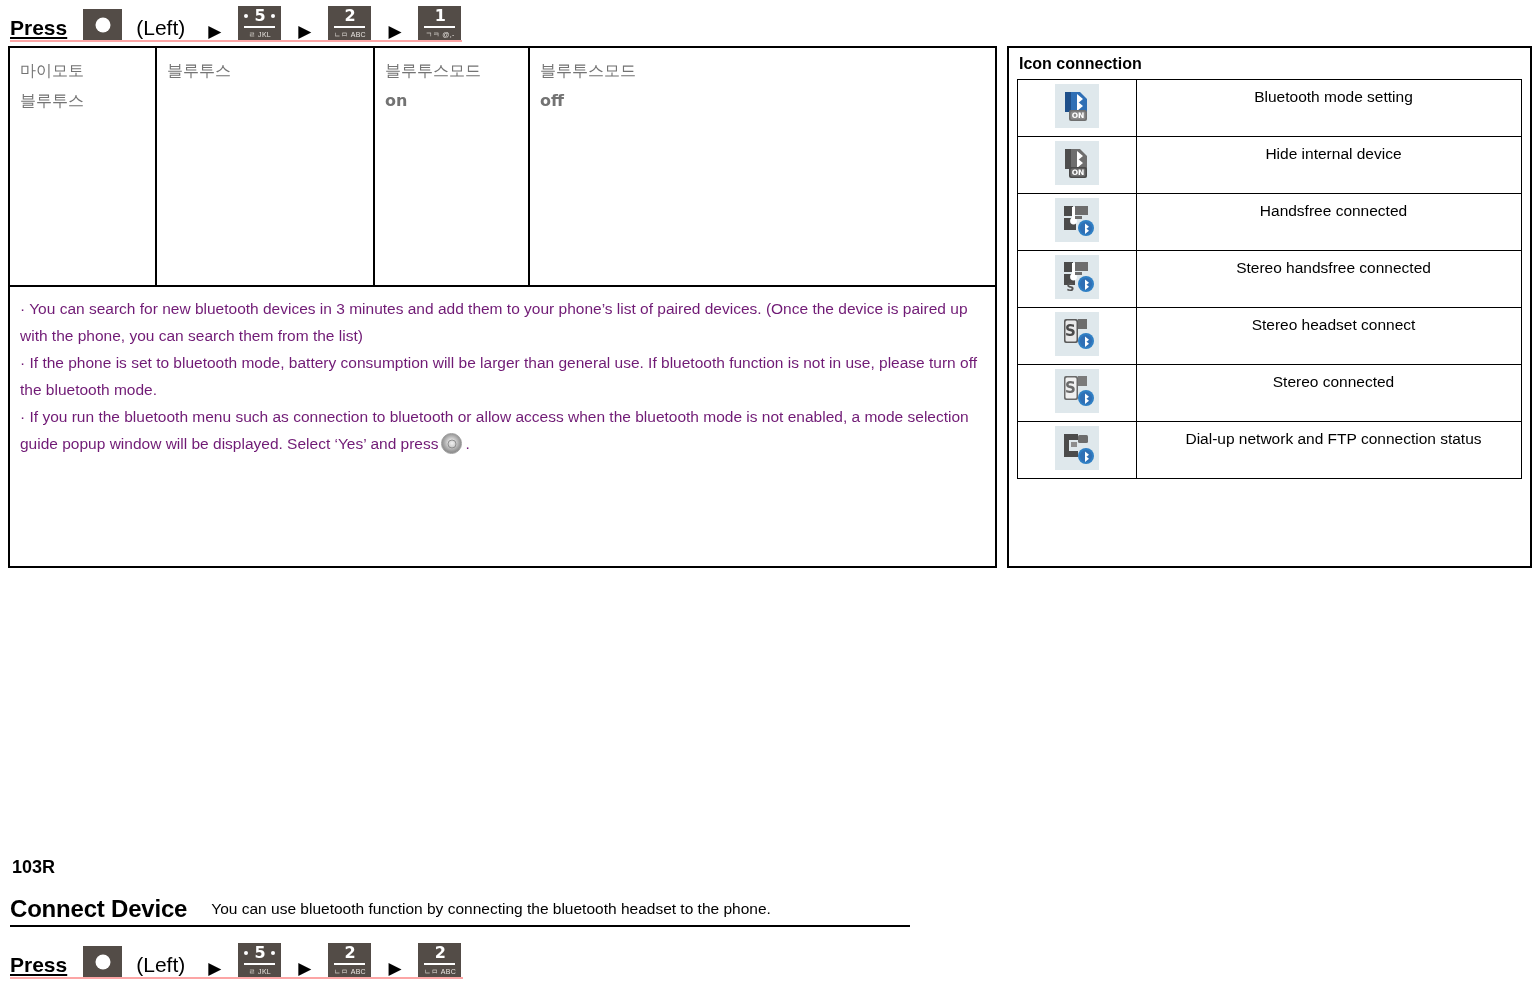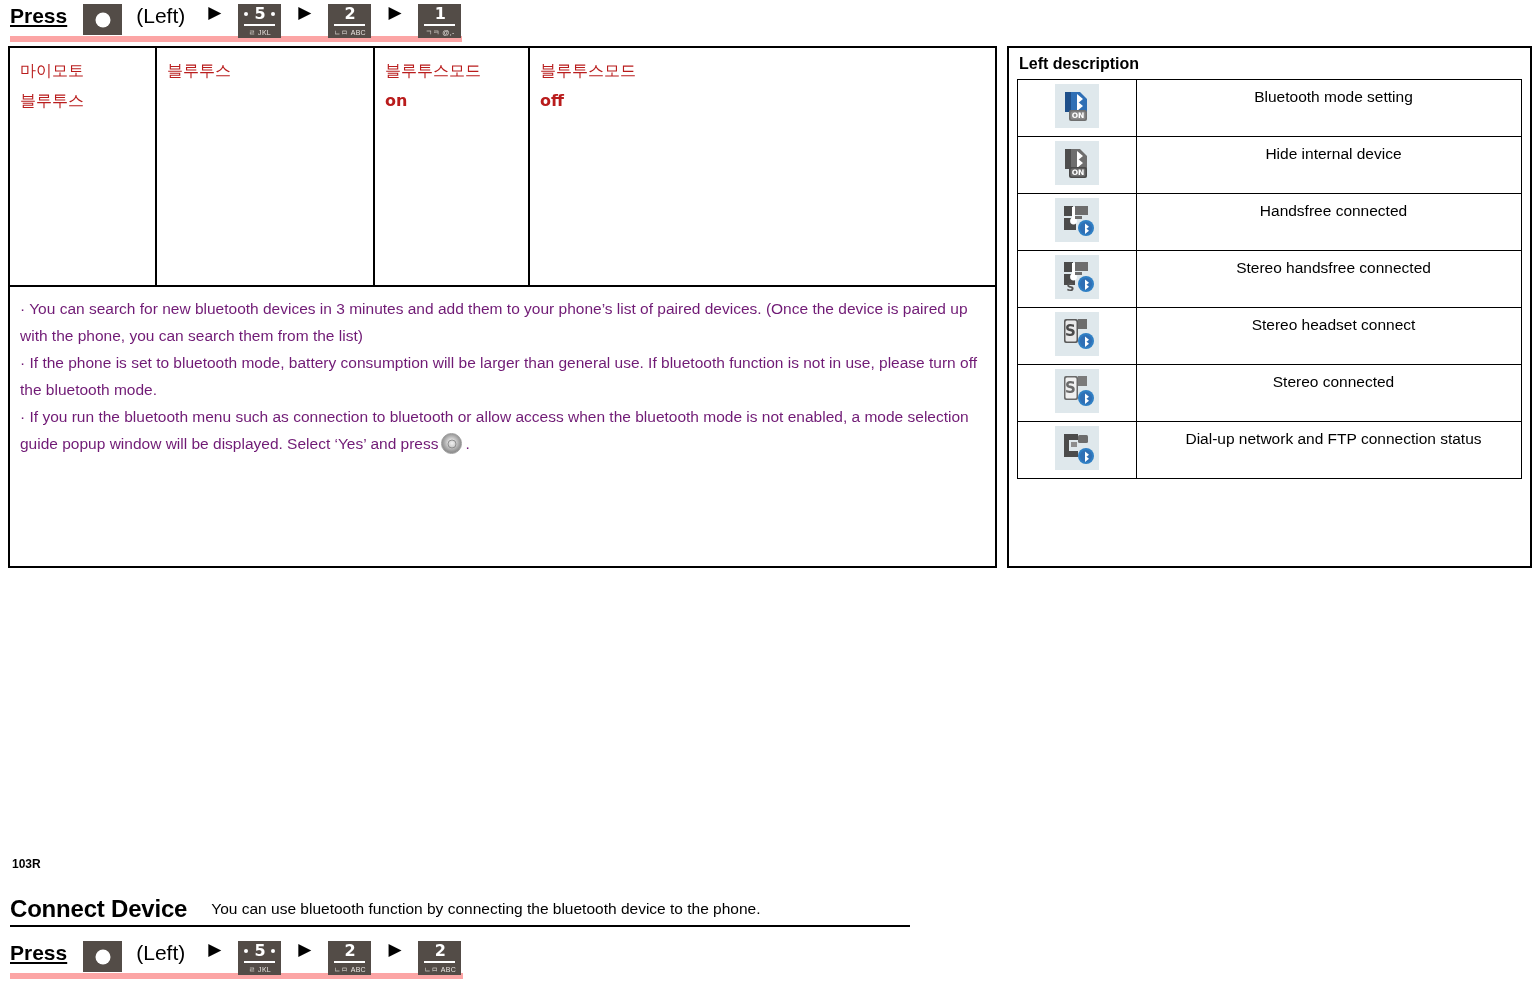--- a/index.html
+++ b/index.html
@@ -13,23 +13,23 @@
     position: relative;
     font-family: "Liberation Sans", sans-serif;
     color: #000;
     overflow: hidden;
   }
 
   
   .press-line {
     position: absolute;
     display: flex;
-    align-items: flex-start;
+    align-items: flex-end;
     gap: 8px;
-    border-bottom: 6px solid #fca5a5;
+    border-bottom: 2px solid #fca5a5;
     box-sizing: border-box;
   }
   .press-word {
     font-size: 21px;
     font-weight: bold;
     text-decoration: underline;
     letter-spacing: 0px;
     padding-right: 8px;
   }
   .left-word {
@@ -138,21 +138,21 @@
   .lt-cell:last-child { border-right: none; }
   .c1 { width: 147px; }
   .c2 { width: 218px; }
   .c3 { width: 155px; }
   .c4 { flex: 1; }
 
   .kline {
     font-family: "DejaVu Sans", "Liberation Sans", sans-serif;
     font-size: 16px;
     line-height: 30px;
-    color: #b91c1c;
+    color: #737373;
   }
   .kline.b { font-weight: bold; }
 
   .lt-body {
     position: absolute;
     left: 0; top: 239px; right: 0; bottom: 0;
     padding: 8px 12px 0 10px;
   }
   .para {
     font-size: 15.5px;
@@ -229,21 +229,21 @@
     background: #dfe8ec;
     position: relative;
   }
   .ic-svg { display: block; }
 
   
   .page-code {
     position: absolute;
     left: 12px;
     top: 857px;
-    font-size: 12px;
+    font-size: 18px;
     font-weight: bold;
   }
   .connect-head {
     position: absolute;
     left: 10px;
     top: 895px;
     width: 900px;
     border-bottom: 2px solid #000;
     box-sizing: border-box;
     display: flex;
@@ -309,21 +309,21 @@
   </div>
 
   <div class="lt-body">
     <div class="para">· You can search for new bluetooth devices in 3 minutes and add them to your phone’s list of paired devices. (Once the device is paired up with the phone, you can search them from the list)</div>
     <div class="para">· If the phone is set to bluetooth mode, battery consumption will be larger than general use. If bluetooth function is not in use, please turn off the bluetooth mode.</div>
     <div class="para"><span>· If you run the bluetooth menu such as connection to bluetooth or allow access when the bluetooth mode is not enabled, a mode selection guide popup window will be displayed. Select ‘Yes’ and press</span><span class="okdot"></span><span>.</span></div>
   </div>
 </div>
 
 <div class="icon-panel">
-  <div class="icon-title">Left description</div>
+  <div class="icon-title">Icon connection</div>
   <table class="icon-table">
     <tbody>
       <tr>
         <td class="ic">
           <span class="ic-box">
             <svg class="ic-svg" width="44" height="44" viewBox="0 0 44 44">
               <path d="M10 8 h15 l7 7 v13 h-22 z" fill="#2f6fb5"></path>
               <path d="M10 8 h6 v20 h-6 z" fill="#1e4f8a"></path>
               <path d="M22 10 l6 5 -6 5 v-10 z M22 17 l6 5 -6 5 v-10 z" fill="#ffffff"></path>
               <rect x="14" y="26" width="18" height="11" rx="2" fill="#6f6f6f"></rect>
@@ -436,21 +436,21 @@
         <td class="lbl">Dial-up network and FTP connection status</td>
       </tr>
     </tbody>
   </table>
 </div>
 
 <div class="page-code">103R</div>
 
 <div class="connect-head">
   <span class="connect-title">Connect Device</span>
-  <span class="connect-sub">You can use bluetooth function by connecting the bluetooth device to the phone.</span>
+  <span class="connect-sub">You can use bluetooth function by connecting the bluetooth headset to the phone.</span>
 </div>
 
 <div class="press-line" style="left:10px; top:941px; width:453px; height:38px;">
   <span class="press-word">Press</span>
   <span class="key-ok"></span>
   <span class="left-word">(Left)</span>
   <span class="arrow-ico">▶</span>
   <span class="key-tile">
     <span class="key-dot l"></span>
     <span class="key-dot r"></span>

